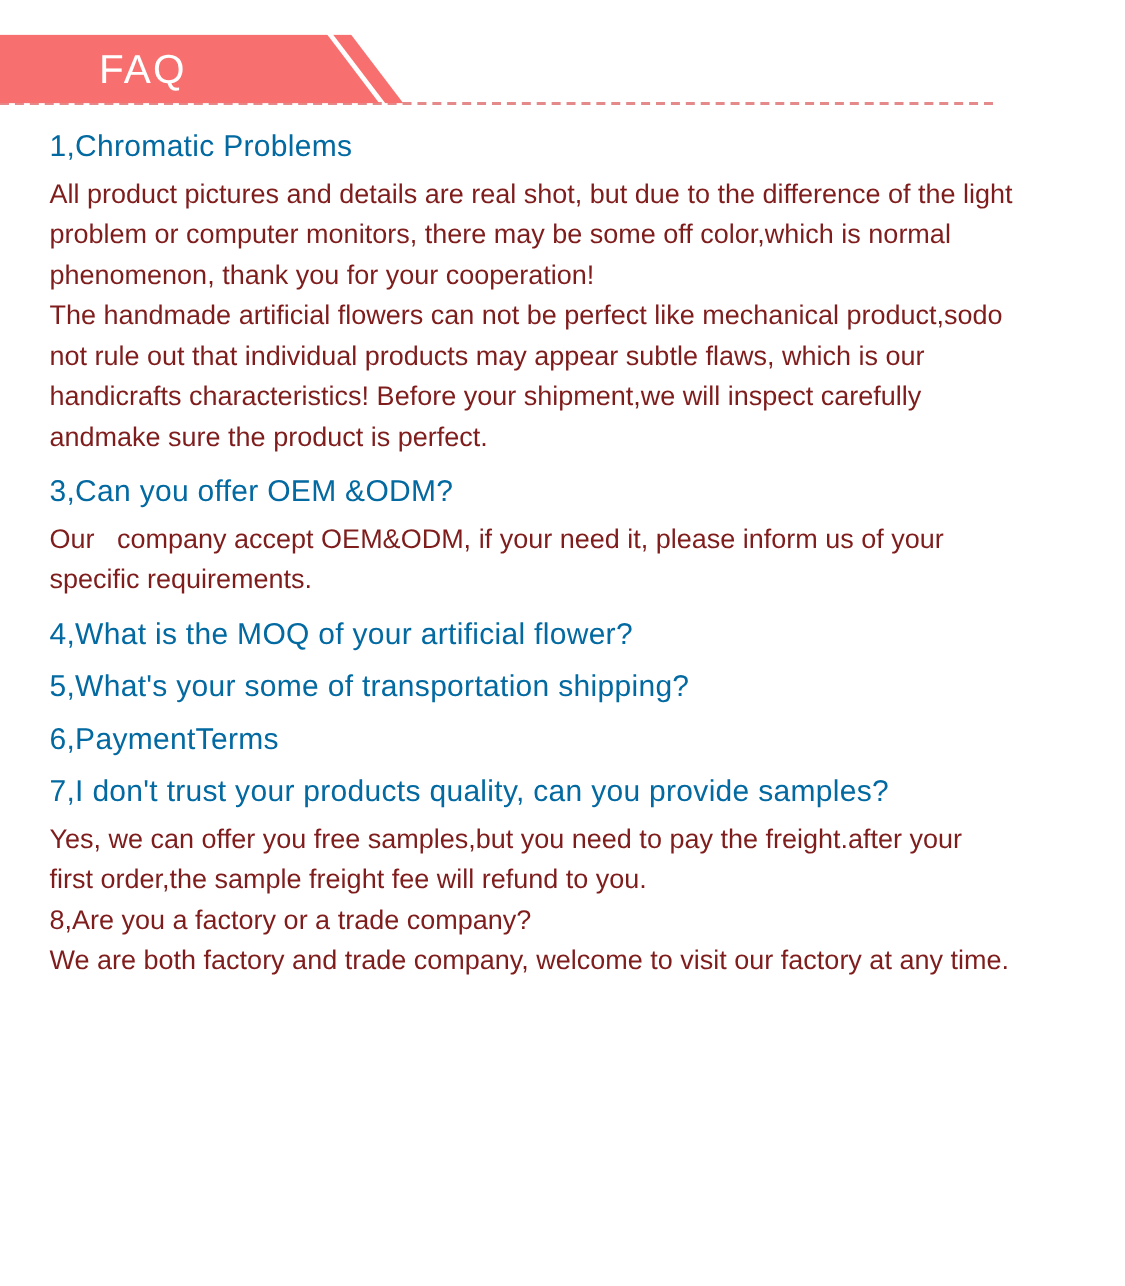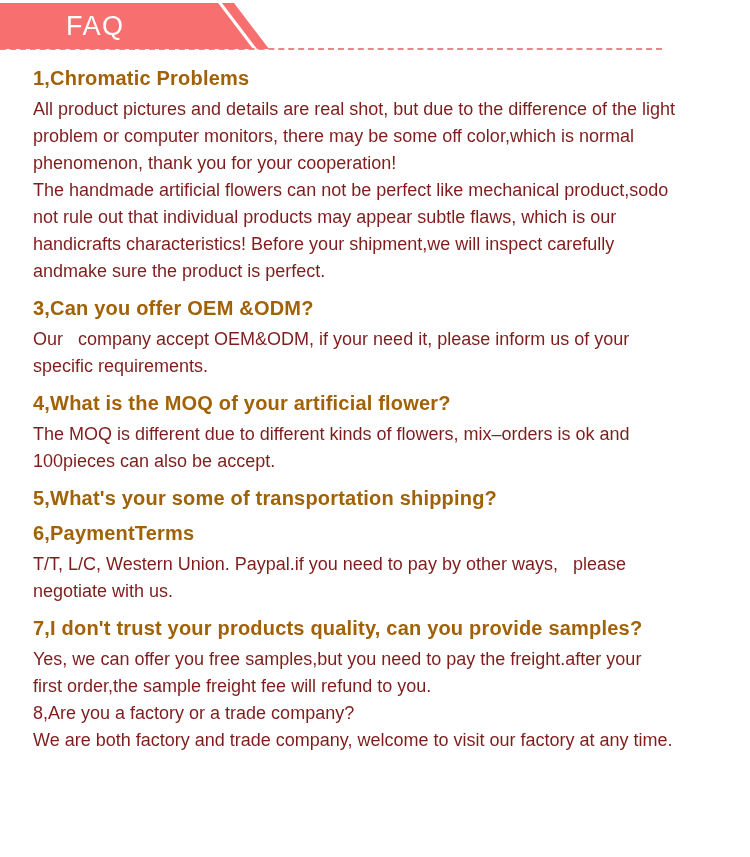--- a/index.html
+++ b/index.html
@@ -18,20 +18,21 @@
     width: 750px;
     height: 857px;
     background: #ffffff;
   }
 
   
   .banner-area {
     position: relative;
     width: 662px;
     height: 50px;
+    margin-top: 20px;
   }
   .dashed-divider {
     position: absolute;
     left: 0;
     right: 0;
     top: 48px;
     border-top: 2px dashed #e58a8a;
     height: 0;
   }
   .ribbon-main {
@@ -63,22 +64,22 @@
   }
 
   
   .content {
     padding: 14px 15px 0 33px;
   }
   .faq-section h2 {
     margin: 11px 0 6px 0;
     font-size: 20px;
     line-height: 24px;
-    font-weight: 700;
-    color: #a16207;
+    font-weight: 400;
+    color: #0369a1;
     letter-spacing: 0.2px;
   }
   .faq-section:first-child h2 {
     margin-top: 2px;
   }
   .faq-section p {
     margin: 0;
     font-size: 18px;
     line-height: 27px;
     color: #7f1d1d;
@@ -115,32 +116,28 @@
     </section>
 
     <section class="faq-section">
       <h2>3,Can you offer OEM &amp;ODM?</h2>
       <p>Our   company accept OEM&amp;ODM, if your need it, please inform us of your
 specific requirements.</p>
     </section>
 
     <section class="faq-section">
       <h2>4,What is the MOQ of your artificial flower?</h2>
-      <p>The MOQ is different due to different kinds of flowers, mix–orders is ok and
-100pieces can also be accept.</p>
     </section>
 
     <section class="faq-section">
       <h2>5,What's your some of transportation shipping?</h2>
     </section>
 
     <section class="faq-section">
       <h2>6,PaymentTerms</h2>
-      <p>T/T, L/C, Western Union. Paypal.if you need to pay by other ways,   please
-negotiate with us.</p>
     </section>
 
     <section class="faq-section">
       <h2>7,I don't trust your products quality, can you provide samples?</h2>
       <p>Yes, we can offer you free samples,but you need to pay the freight.after your
 first order,the sample freight fee will refund to you.</p>
       <p>8,Are you a factory or a trade company?</p>
       <p>We are both factory and trade company, welcome to visit our factory at any time.</p>
     </section>
 

